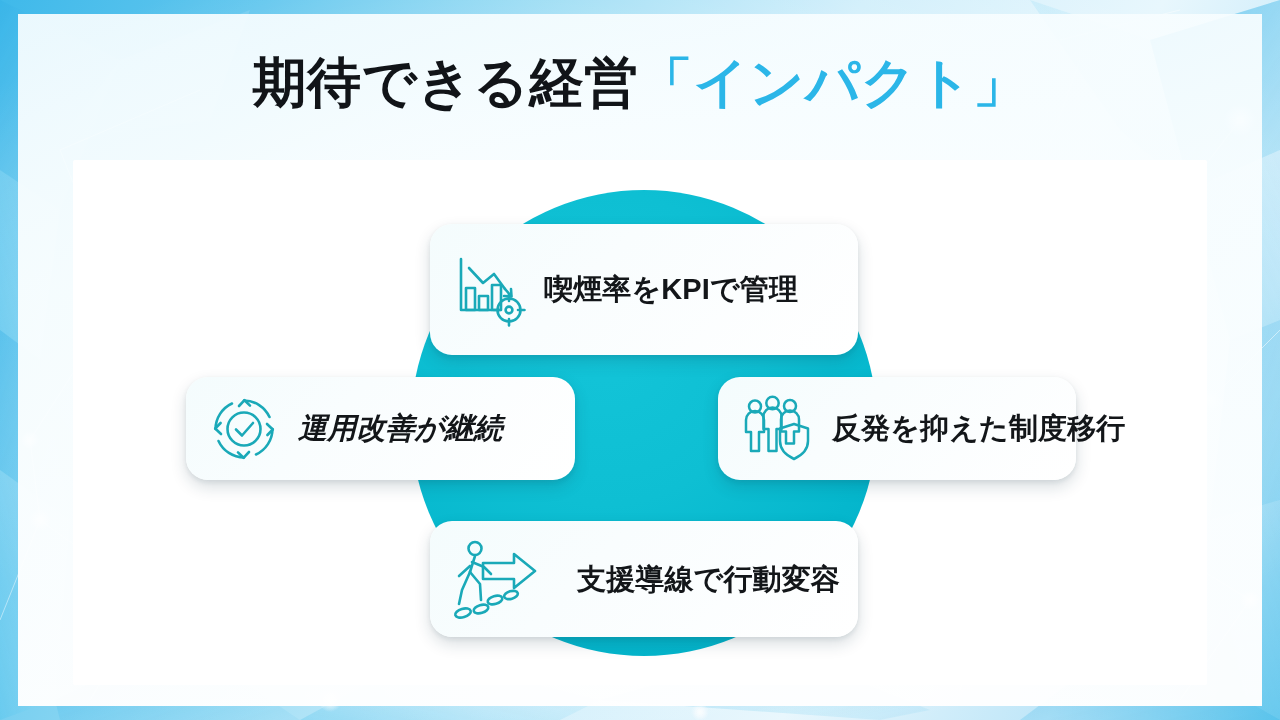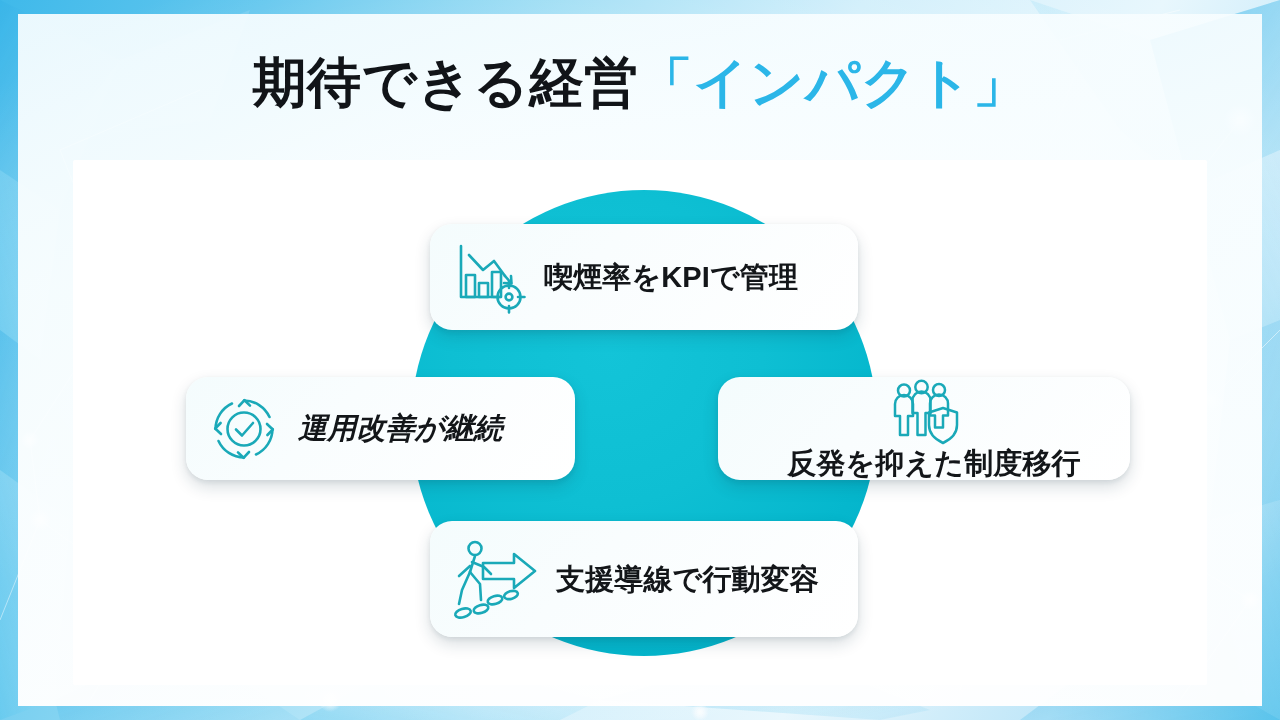--- a/index.html
+++ b/index.html
@@ -112,51 +112,51 @@
     color: #131619;
     letter-spacing: .005em;
     white-space: nowrap;
     line-height: 1;
   }
 
   #card-top {
     left: 430px;
     top: 224px;
     width: 428px;
-    height: 106px;
+    height: 131px;
     padding: 0 34px 0 22px;
   }
   #card-top .label { margin-left: 14px; }
 
   #card-left {
     left: 186px;
     top: 377px;
     width: 389px;
     height: 103px;
     padding: 0 16px 0 22px;
     font-style: italic;
   }
   #card-left .label { margin-left: 18px; }
 
   #card-right {
     left: 718px;
     top: 377px;
-    width: 412px;
+    width: 358px;
     height: 103px;
     padding: 0 16px 0 20px;
-    flex-direction: column;
   }
   #card-right .label { margin-left: 16px; }
 
   #card-bottom {
     left: 430px;
     top: 521px;
     width: 428px;
     height: 116px;
     padding: 0 18px 0 20px;
+    justify-content: space-between;
   }
   #card-bottom .label { margin-left: 10px; }
 </style>
 </head>
 <body>
 
 <div id="slide">
 
   <div class="bg-base"></div>
 

